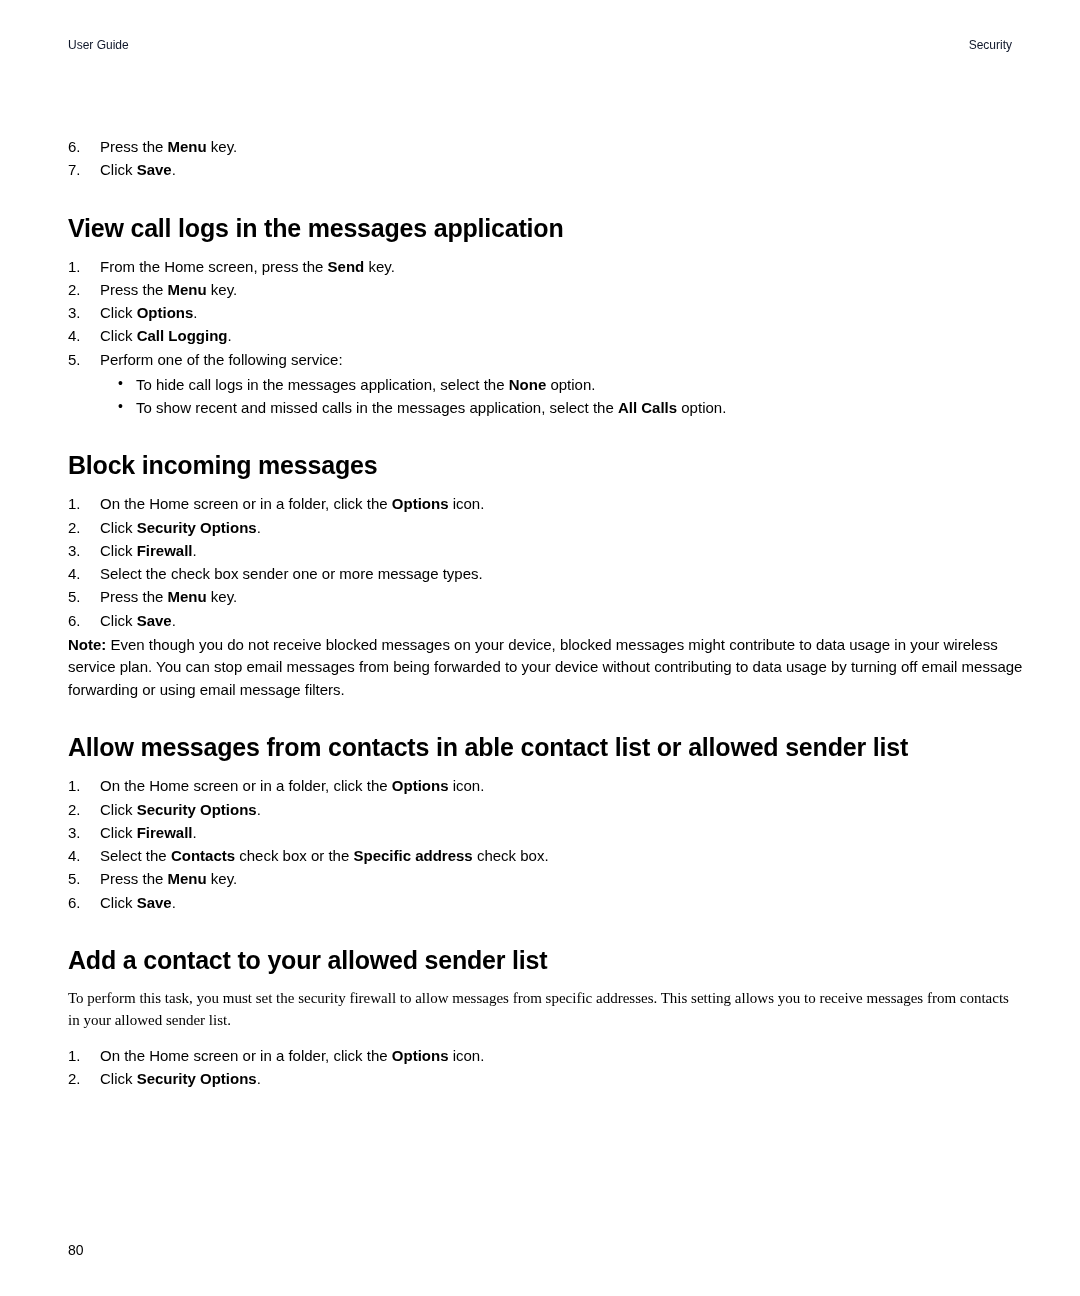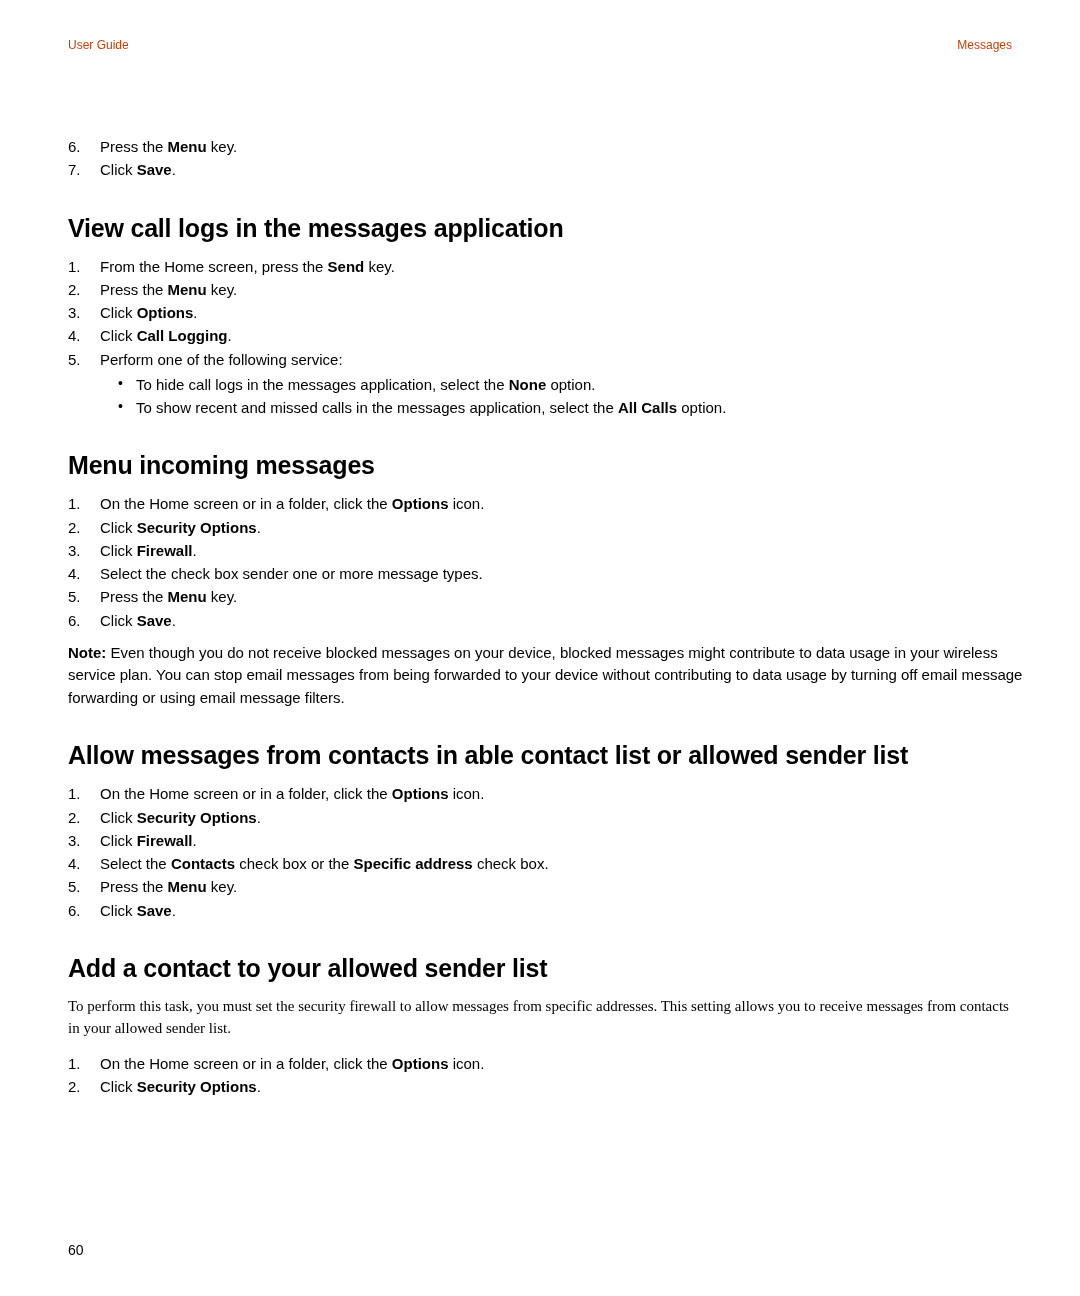--- a/index.html
+++ b/index.html
@@ -12,21 +12,21 @@
       position: relative;
     }
     .header {
       position: absolute;
       top: 38px;
       left: 68px;
       right: 68px;
       display: flex;
       justify-content: space-between;
       font-size: 12px;
-      color: #c2410c;
+      color: #0f172a;
     }
     .content {
       position: absolute;
       top: 135px;
       left: 68px;
       right: 56px;
     }
     h2 {
       font-size: 25px;
       font-weight: 700;
@@ -71,36 +71,36 @@
       font-size: 14px;
     }
     p.para {
       font-size: 15px;
       line-height: 1.5;
       margin-bottom: 4px;
     }
     p.note {
       font-size: 15px;
       line-height: 1.5;
-      margin-top: 10px;
+      margin-top: 2px;
     }
     .page-number {
       position: absolute;
       bottom: 38px;
       left: 68px;
       font-size: 14px;
     }
     strong { font-weight: 700; }
   </style>
 </head>
 <body>
 
 <div class="header">
   <span>User Guide</span>
-  <span>Messages</span>
+  <span>Security</span>
 </div>
 
 <div class="content">
 
   <ol start="6" style="counter-reset: item 5;">
     <li><span>Press the </span><strong>Menu</strong><span> key.</span></li>
     <li><span>Click </span><strong>Save</strong><span>.</span></li>
   </ol>
 
   <h2 class="first">View call logs in the messages application</h2>
@@ -110,21 +110,21 @@
     <li><span>Click </span><strong>Options</strong><span>.</span></li>
     <li><span>Click </span><strong>Call Logging</strong><span>.</span></li>
     <li><span>Perform one of the following service:</span>
       <ul class="bullets">
         <li><span>To hide call logs in the messages application, select the </span><strong>None</strong><span> option.</span></li>
         <li><span>To show recent and missed calls in the messages application, select the </span><strong>All Calls</strong><span> option.</span></li>
       </ul>
     </li>
   </ol>
 
-  <h2>Menu incoming messages</h2>
+  <h2>Block incoming messages</h2>
   <ol>
     <li><span>On the Home screen or in a folder, click the </span><strong>Options</strong><span> icon.</span></li>
     <li><span>Click </span><strong>Security Options</strong><span>.</span></li>
     <li><span>Click </span><strong>Firewall</strong><span>.</span></li>
     <li><span>Select the check box sender one or more message types.</span></li>
     <li><span>Press the </span><strong>Menu</strong><span> key.</span></li>
     <li><span>Click </span><strong>Save</strong><span>.</span></li>
   </ol>
   <p class="note"><strong>Note:</strong><span>  Even though you do not receive blocked messages on your device, blocked messages might contribute to data usage in your wireless service plan. You can stop email messages from being forwarded to your device without contributing to data usage by turning off email message forwarding or using email message filters.</span></p>
 
@@ -140,13 +140,13 @@
 
   <h2>Add a contact to your allowed sender list</h2>
   <p class="para" style="margin-bottom:12px;font-family:Liberation Serif, serif;">To perform this task, you must set the security firewall to allow messages from specific addresses. This setting allows you to receive messages from contacts in your allowed sender list.</p>
   <ol>
     <li><span>On the Home screen or in a folder, click the </span><strong>Options</strong><span> icon.</span></li>
     <li><span>Click </span><strong>Security Options</strong><span>.</span></li>
   </ol>
 
 </div>
 
-<div class="page-number">60</div>
+<div class="page-number">80</div>
 
 </body></html>

